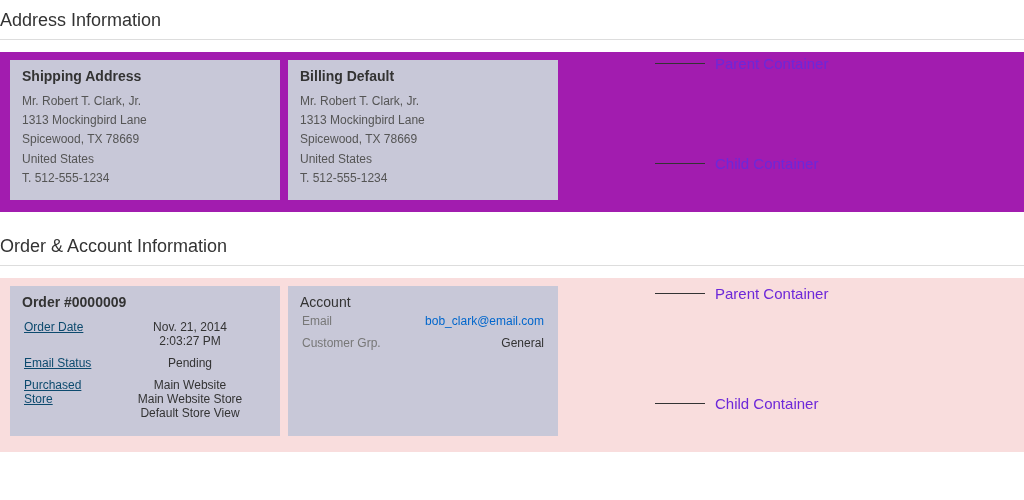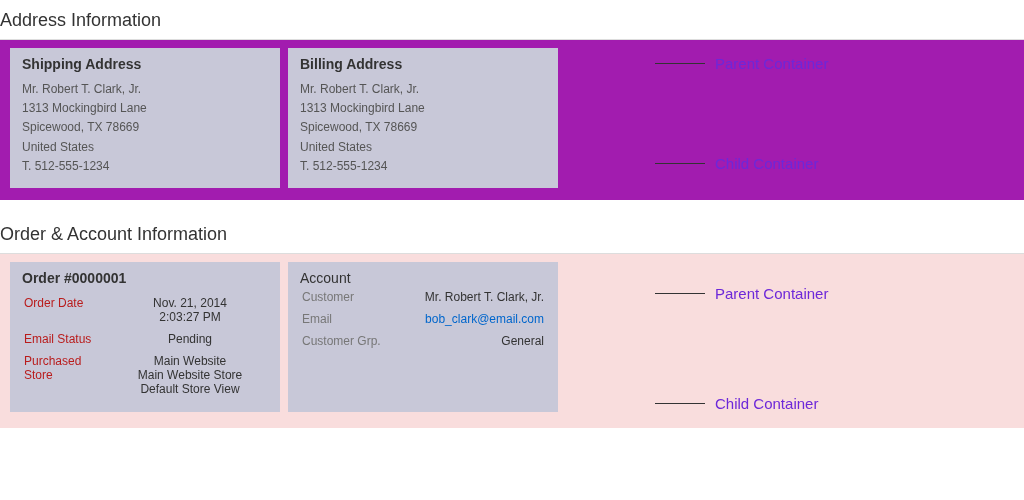--- a/index.html
+++ b/index.html
@@ -16,21 +16,21 @@
     .section {
       margin-bottom: 0;
     }
 
     .section-title {
       font-size: 18px;
       font-weight: normal;
       color: #333;
       padding: 10px 0 8px 0;
       border-bottom: 1px solid #ddd;
-      margin-bottom: 0;
+      margin-bottom: 12px;
     }
 
     
     .address-section {
       background: #a21caf;
       padding: 8px 10px 12px 10px;
     }
 
     .address-grid {
       display: flex;
@@ -88,22 +88,23 @@
     }
 
     .order-table td {
       font-size: 12px;
       color: #555;
       padding: 4px 2px;
       vertical-align: top;
     }
 
     .order-table td:first-child {
-      color: #b91c1c;
+      color: #0c4a6e;
       width: 90px;
+      text-decoration: underline;
     }
 
     .order-table td:last-child {
       text-align: center;
       color: #333;
     }
 
     
     .account-block {
       background: #c8c8d8;
@@ -216,42 +217,42 @@
           <p>
             Mr. Robert T. Clark, Jr.<br>
             1313 Mockingbird Lane<br>
             Spicewood, TX 78669<br>
             United States<br>
             T. 512-555-1234
           </p>
         </div>
 
         <div class="address-block">
-          <h3>Billing Address</h3>
+          <h3>Billing Default</h3>
           <p>
             Mr. Robert T. Clark, Jr.<br>
             1313 Mockingbird Lane<br>
             Spicewood, TX 78669<br>
             United States<br>
             T. 512-555-1234
           </p>
         </div>
       </div>
     </div>
   </div>
 
   <div class="whitespace"></div>
 
   <div class="section">
     <div class="section-title">Order &amp; Account Information</div>
     <div class="order-section">
       <div class="order-grid">
 
         <div class="order-block">
-          <h3>Order #0000001</h3>
+          <h3>Order #0000009</h3>
           <table class="order-table">
             <tbody>
                 <tr>
               <td>Order Date</td>
               <td>Nov. 21, 2014<br>2:03:27 PM</td>
             </tr>
             <tr>
               <td>Email Status</td>
               <td>Pending</td>
             </tr>
@@ -260,24 +261,20 @@
               <td>Main Website<br>Main Website Store<br>Default Store View</td>
             </tr>
           </tbody>
             </table>
         </div>
 
         <div class="account-block">
           <h3>Account</h3>
           <table class="account-table">
             <tbody>
-                <tr>
-              <td>Customer</td>
-              <td>Mr. Robert T. Clark, Jr.</td>
-            </tr>
             <tr>
               <td>Email</td>
               <td><a class="email-link" href="#">bob_clark@email.com</a></td>
             </tr>
             <tr>
               <td>Customer Grp.</td>
               <td>General</td>
             </tr>
           </tbody>
             </table>

